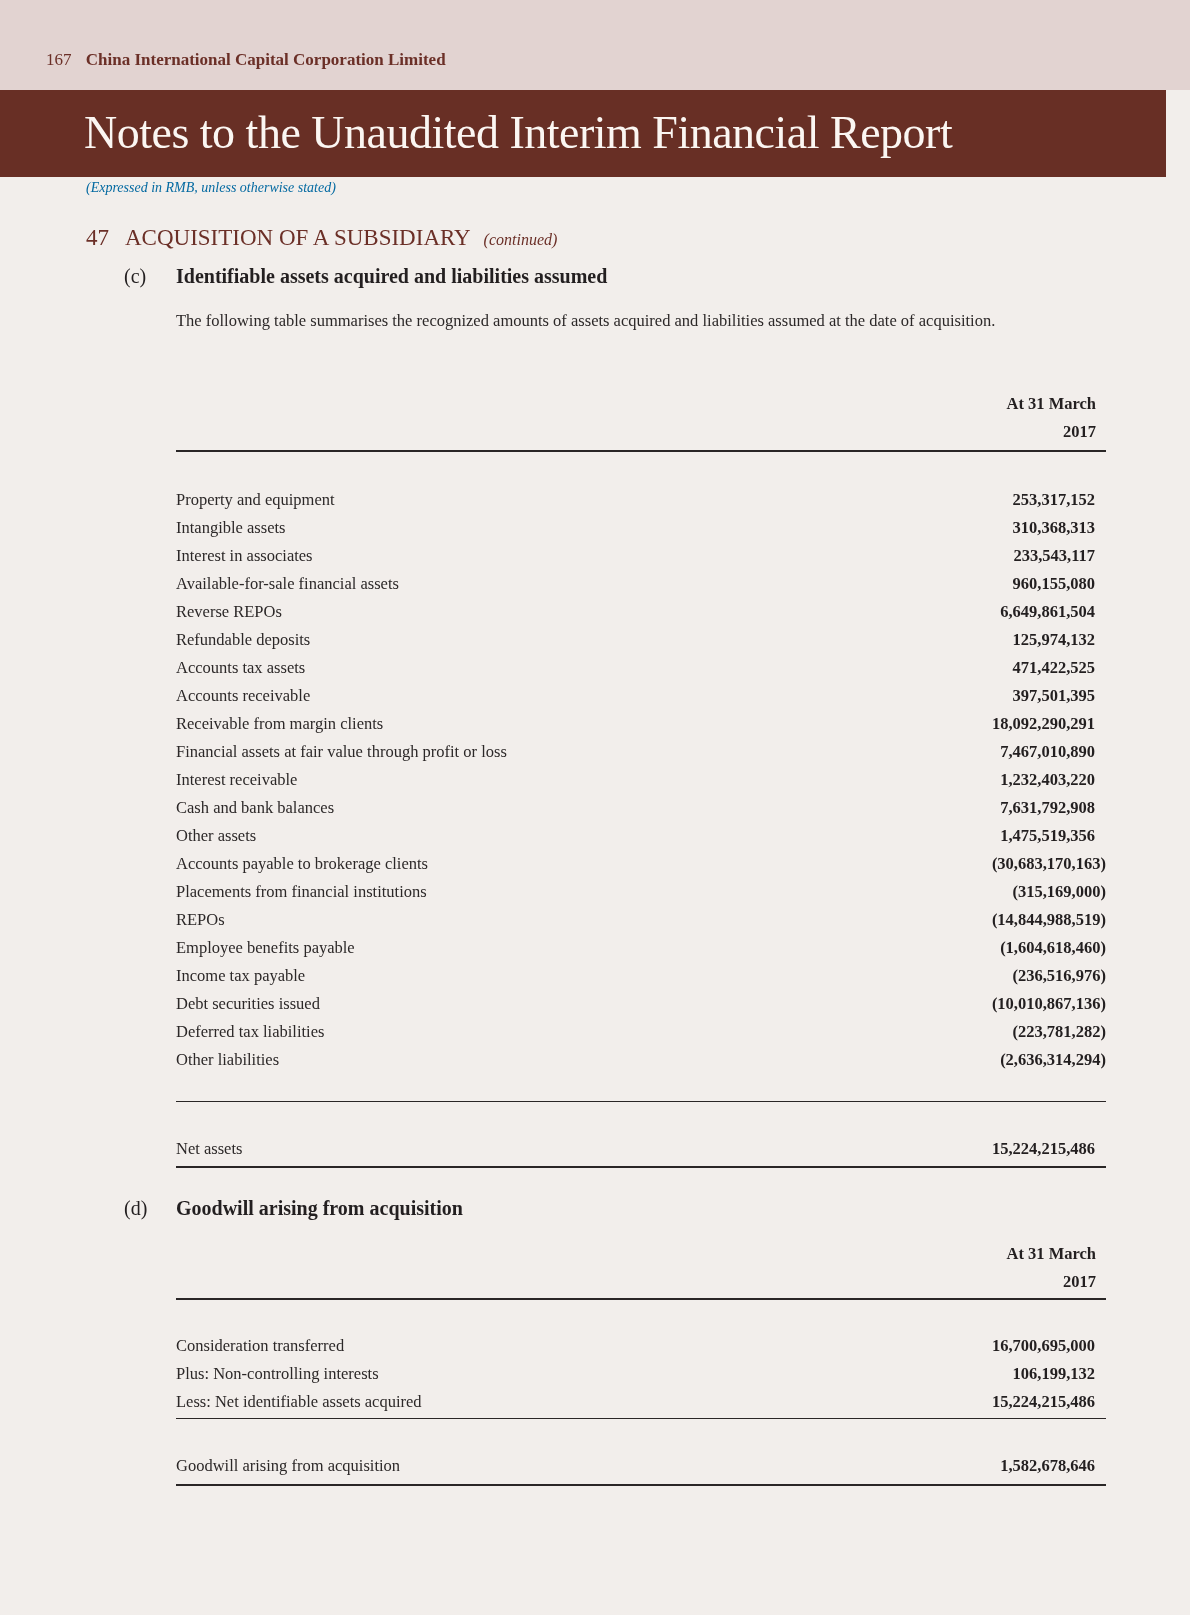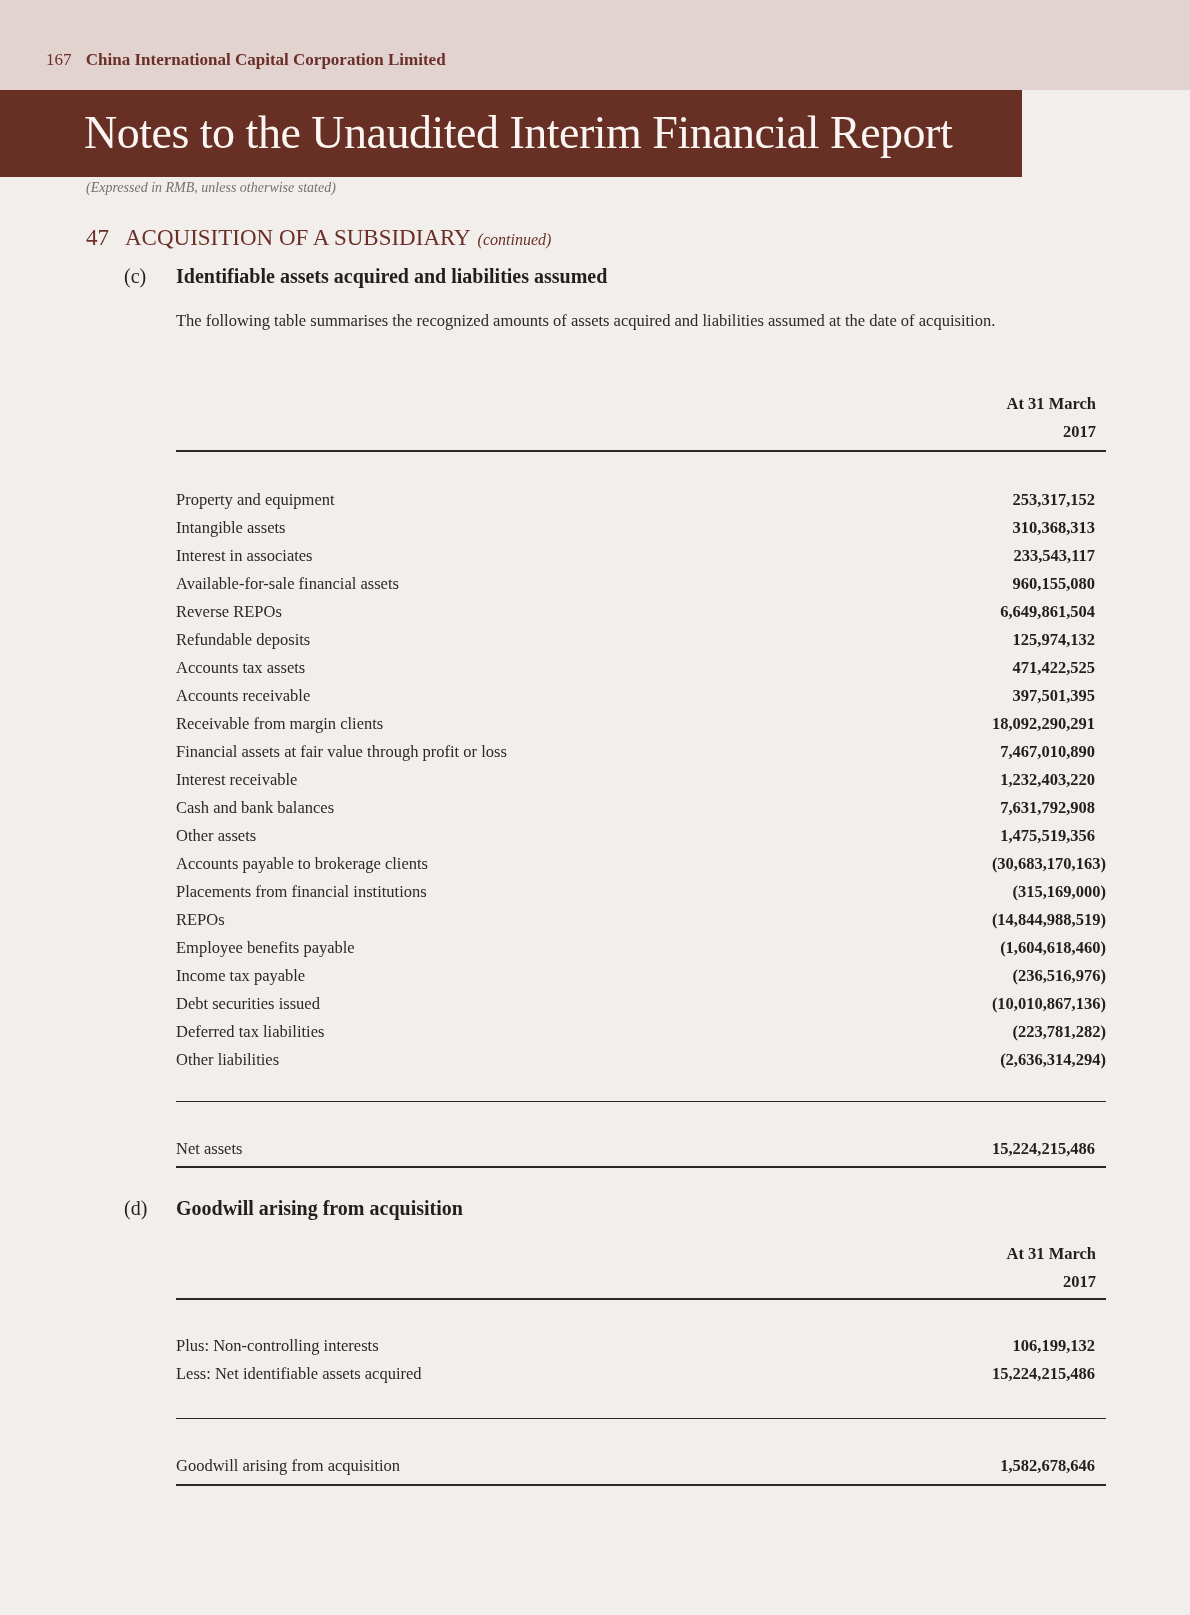--- a/index.html
+++ b/index.html
@@ -16,38 +16,38 @@
       position: absolute; left: 0; top: 0; width: 1190px; height: 90px;
       background: #e2d3d1;
     }
     .page-header {
       position: absolute; left: 46px; top: 50px;
       font-size: 17px; color: #6b2f27;
     }
     .page-header .page-num { margin-right: 10px; }
     .page-header .company { font-weight: bold; text-align: center; }
     .banner {
-      position: absolute; left: 0; top: 90px; width: 1022px; height: 87px;
+      position: absolute; left: 0; top: 90px; width: 1166px; height: 87px;
       background: #682f25;
     }
     .banner-title {
       position: absolute; left: 84px; top: 16px;
       font-size: 46px; color: #fbf6f2; letter-spacing: -0.5px;
       white-space: nowrap;
     }
     .subnote {
       position: absolute; left: 86px; top: 180px;
-      font-size: 14px; font-style: italic; color: #737373;
+      font-size: 14px; font-style: italic; color: #0369a1;
     }
     .section-heading {
       position: absolute; left: 86px; top: 225px;
       font-size: 23px; color: #6b2f27; white-space: nowrap;
     }
     .section-heading .num { margin-right: 16px; }
-    .section-heading .cont { font-size: 16px; font-style: italic; margin-left: 2px; }
+    .section-heading .cont { font-size: 16px; font-style: italic; margin-left: 8px; }
     .sub-heading {
       position: absolute; left: 124px;
       font-size: 20px; font-weight: bold; color: #231f20; white-space: nowrap;
     }
     .sub-heading .letter { display: inline-block; width: 52px; font-weight: normal; }
     .intro {
       position: absolute; left: 176px; top: 306px; width: 930px;
       font-size: 16.5px; line-height: 29px; text-align: justify; color: #2c2828;
     }
     .col-head {
@@ -201,20 +201,24 @@
 </div>
 
 <div class="col-head" style="top:1240px;">
   <div>At 31 March</div>
   <div>2017</div>
 </div>
 <div class="rule thick" style="top:1298px;"></div>
 
 <div class="table" style="top:1332px;">
   <div class="row">
+      <span class="label">Consideration transferred</span>
+      <span class="val">16,700,695,000</span>
+    </div>
+  <div class="row">
       <span class="label">Plus: Non-controlling interests</span>
       <span class="val">106,199,132</span>
     </div>
   <div class="row">
       <span class="label">Less: Net identifiable assets acquired</span>
       <span class="val">15,224,215,486</span>
     </div>
 </div>
 <div class="rule thin" style="top:1418px;"></div>
 

